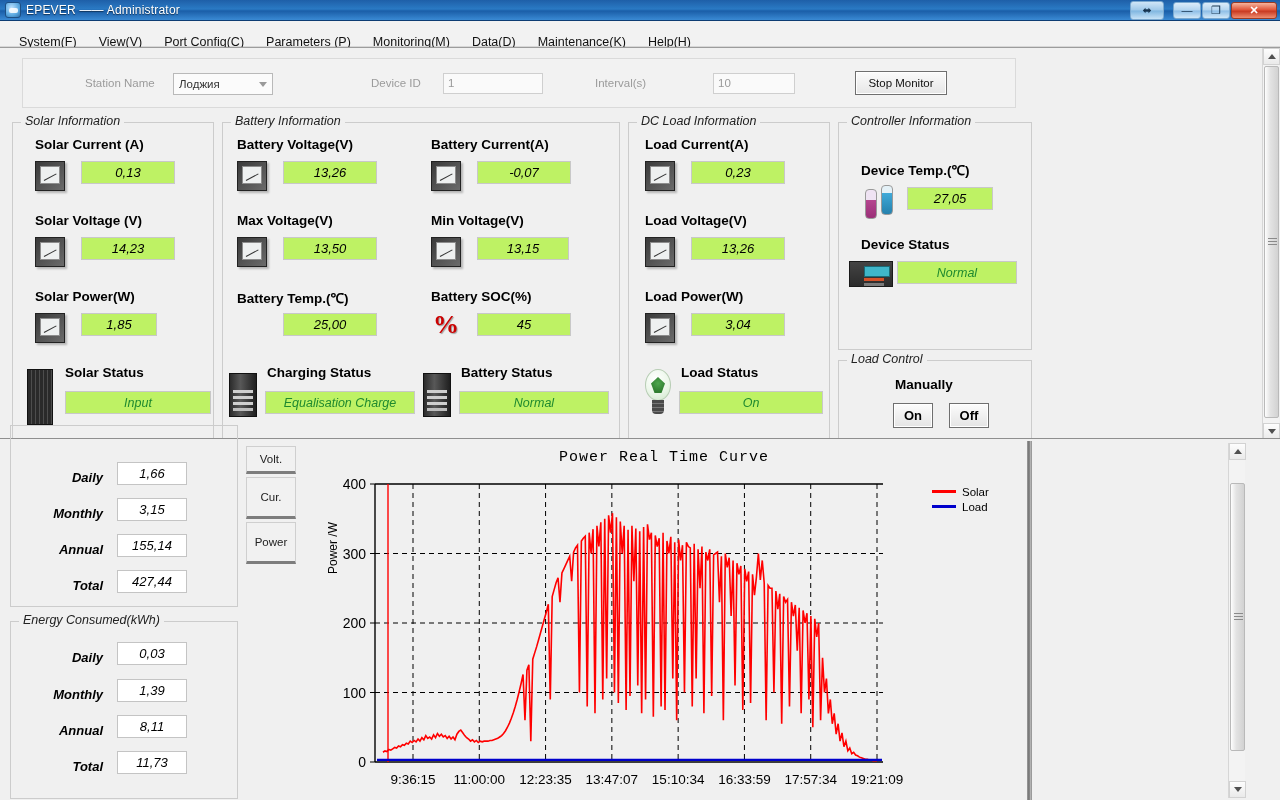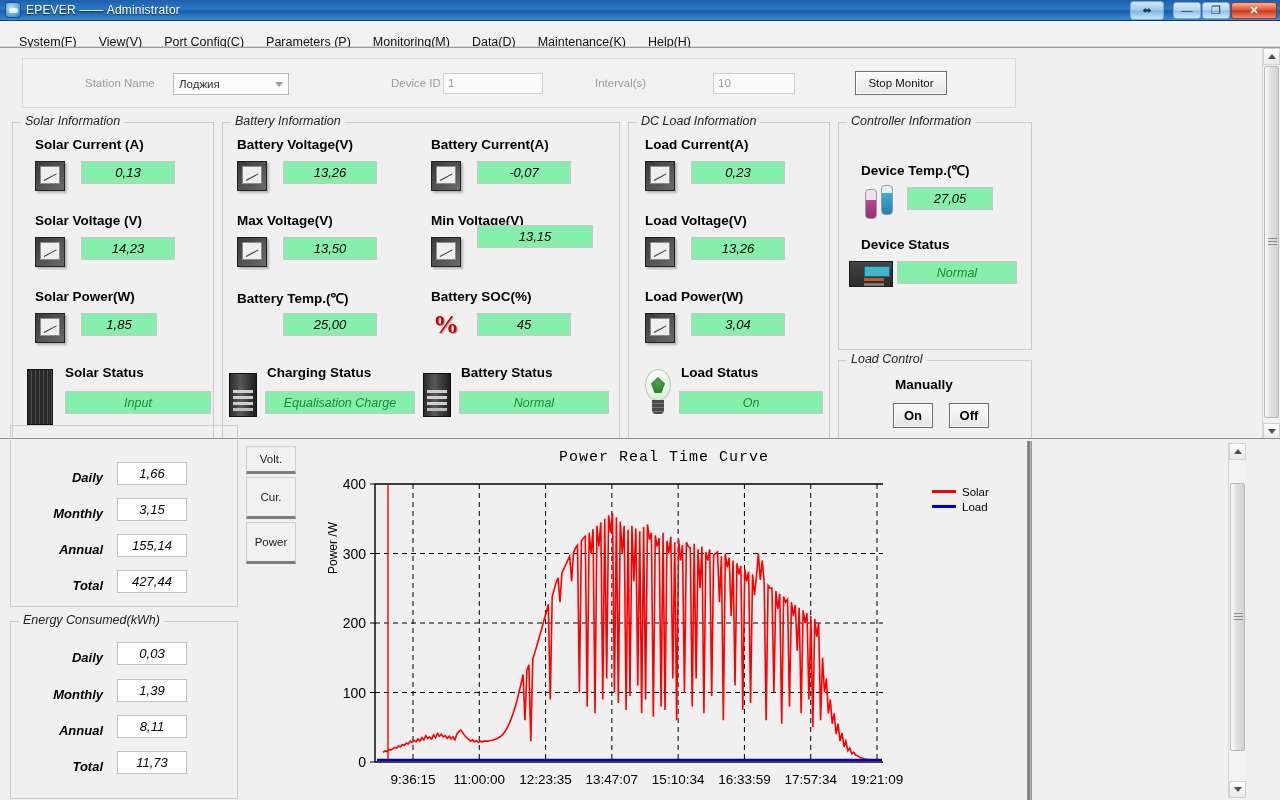--- a/index.html
+++ b/index.html
@@ -103,21 +103,21 @@
   
   .gbox { position: absolute; border: 1px solid #cccccc; background: transparent; }
   .gbox > .gtitle {
     position: absolute; top: -9px; left: 8px; background: #f0f0f0; padding: 0 4px;
     font-size: 12.5px; font-style: italic; color: #222; white-space: nowrap;
   }
 
   .fld-label { font-weight: bold; font-size: 13.5px; color: #000; white-space: nowrap; }
   .status-label { font-weight: bold; font-size: 13.5px; color: #000; white-space: nowrap; }
   .val-box {
-    border: 1px solid #c8c8c8; background: #86efac;
+    border: 1px solid #c8c8c8; background: #bef264;
     font-style: italic; font-size: 13px; color: #000;
     display: flex; align-items: center; justify-content: center;
     height: 23px;
   }
   .val-box.status { color: #1f8a2f; font-size: 12.5px; }
 
   
   .meter {
     width: 30px; height: 30px; position: relative;
     background: linear-gradient(135deg,#3a3a3a 0%, #6b6b6b 100%);
@@ -298,25 +298,25 @@
   <div class="menu-item">Data(D)</div>
   <div class="menu-item">Maintenance(K)</div>
   <div class="menu-item">Help(H)</div>
 </div>
 
 <div id="topregion">
   <div id="topinner">
 
     <div id="connbar">
       <div class="cb-label" style="position:absolute;left:62px;top:18px;">Station Name</div>
-      <div class="cb-combo" style="position:absolute;left:150px;top:14px;width:116px;">
+      <div class="cb-combo" style="position:absolute;left:150px;top:14px;width:100px;">
         <span>Лоджия</span>
         <span class="arrow"></span>
       </div>
-      <div class="cb-label" style="position:absolute;left:348px;top:18px;margin-left:20px;">Device ID</div>
+      <div class="cb-label" style="position:absolute;left:348px;top:18px;">Device ID</div>
       <div class="cb-field" style="position:absolute;left:420px;top:14px;width:100px;">1</div>
       <div class="cb-label" style="position:absolute;left:572px;top:18px;">Interval(s)</div>
       <div class="cb-field" style="position:absolute;left:690px;top:14px;width:82px;">10</div>
       <div class="cb-btn" style="position:absolute;left:832px;top:12px;width:92px;">Stop Monitor</div>
     </div>
 
     <div class="gbox" style="left:12px;top:74px;width:202px;height:318px;">
       <div class="gtitle">Solar Information</div>
 
       <div class="fld-label" style="position:absolute;left:22px;top:14px;">Solar Current (A)</div>
@@ -346,21 +346,21 @@
       <div class="fld-label" style="position:absolute;left:208px;top:14px;">Battery Current(A)</div>
       <div class="meter" style="position:absolute;left:208px;top:38px;"></div>
       <div class="val-box" style="position:absolute;left:254px;top:38px;width:94px;">-0,07</div>
 
       <div class="fld-label" style="position:absolute;left:14px;top:90px;">Max Voltage(V)</div>
       <div class="meter" style="position:absolute;left:14px;top:114px;"></div>
       <div class="val-box" style="position:absolute;left:60px;top:114px;width:94px;">13,50</div>
 
       <div class="fld-label" style="position:absolute;left:208px;top:90px;">Min Voltage(V)</div>
       <div class="meter" style="position:absolute;left:208px;top:114px;"></div>
-      <div class="val-box" style="position:absolute;left:254px;top:102px;width:116px;">13,15</div>
+      <div class="val-box" style="position:absolute;left:254px;top:114px;width:92px;">13,15</div>
 
       <div class="fld-label" style="position:absolute;left:14px;top:166px;">Battery Temp.(℃)</div>
       <div class="thermo" style="position:absolute;left:20px;top:190px;"></div>
       <div class="val-box" style="position:absolute;left:60px;top:190px;width:94px;">25,00</div>
 
       <div class="fld-label" style="position:absolute;left:208px;top:166px;">Battery SOC(%)</div>
       <div class="pct" style="position:absolute;left:210px;top:188px;">%</div>
       <div class="val-box" style="position:absolute;left:254px;top:190px;width:94px;">45</div>
 
       <div class="battery" style="position:absolute;left:6px;top:250px;"></div>

